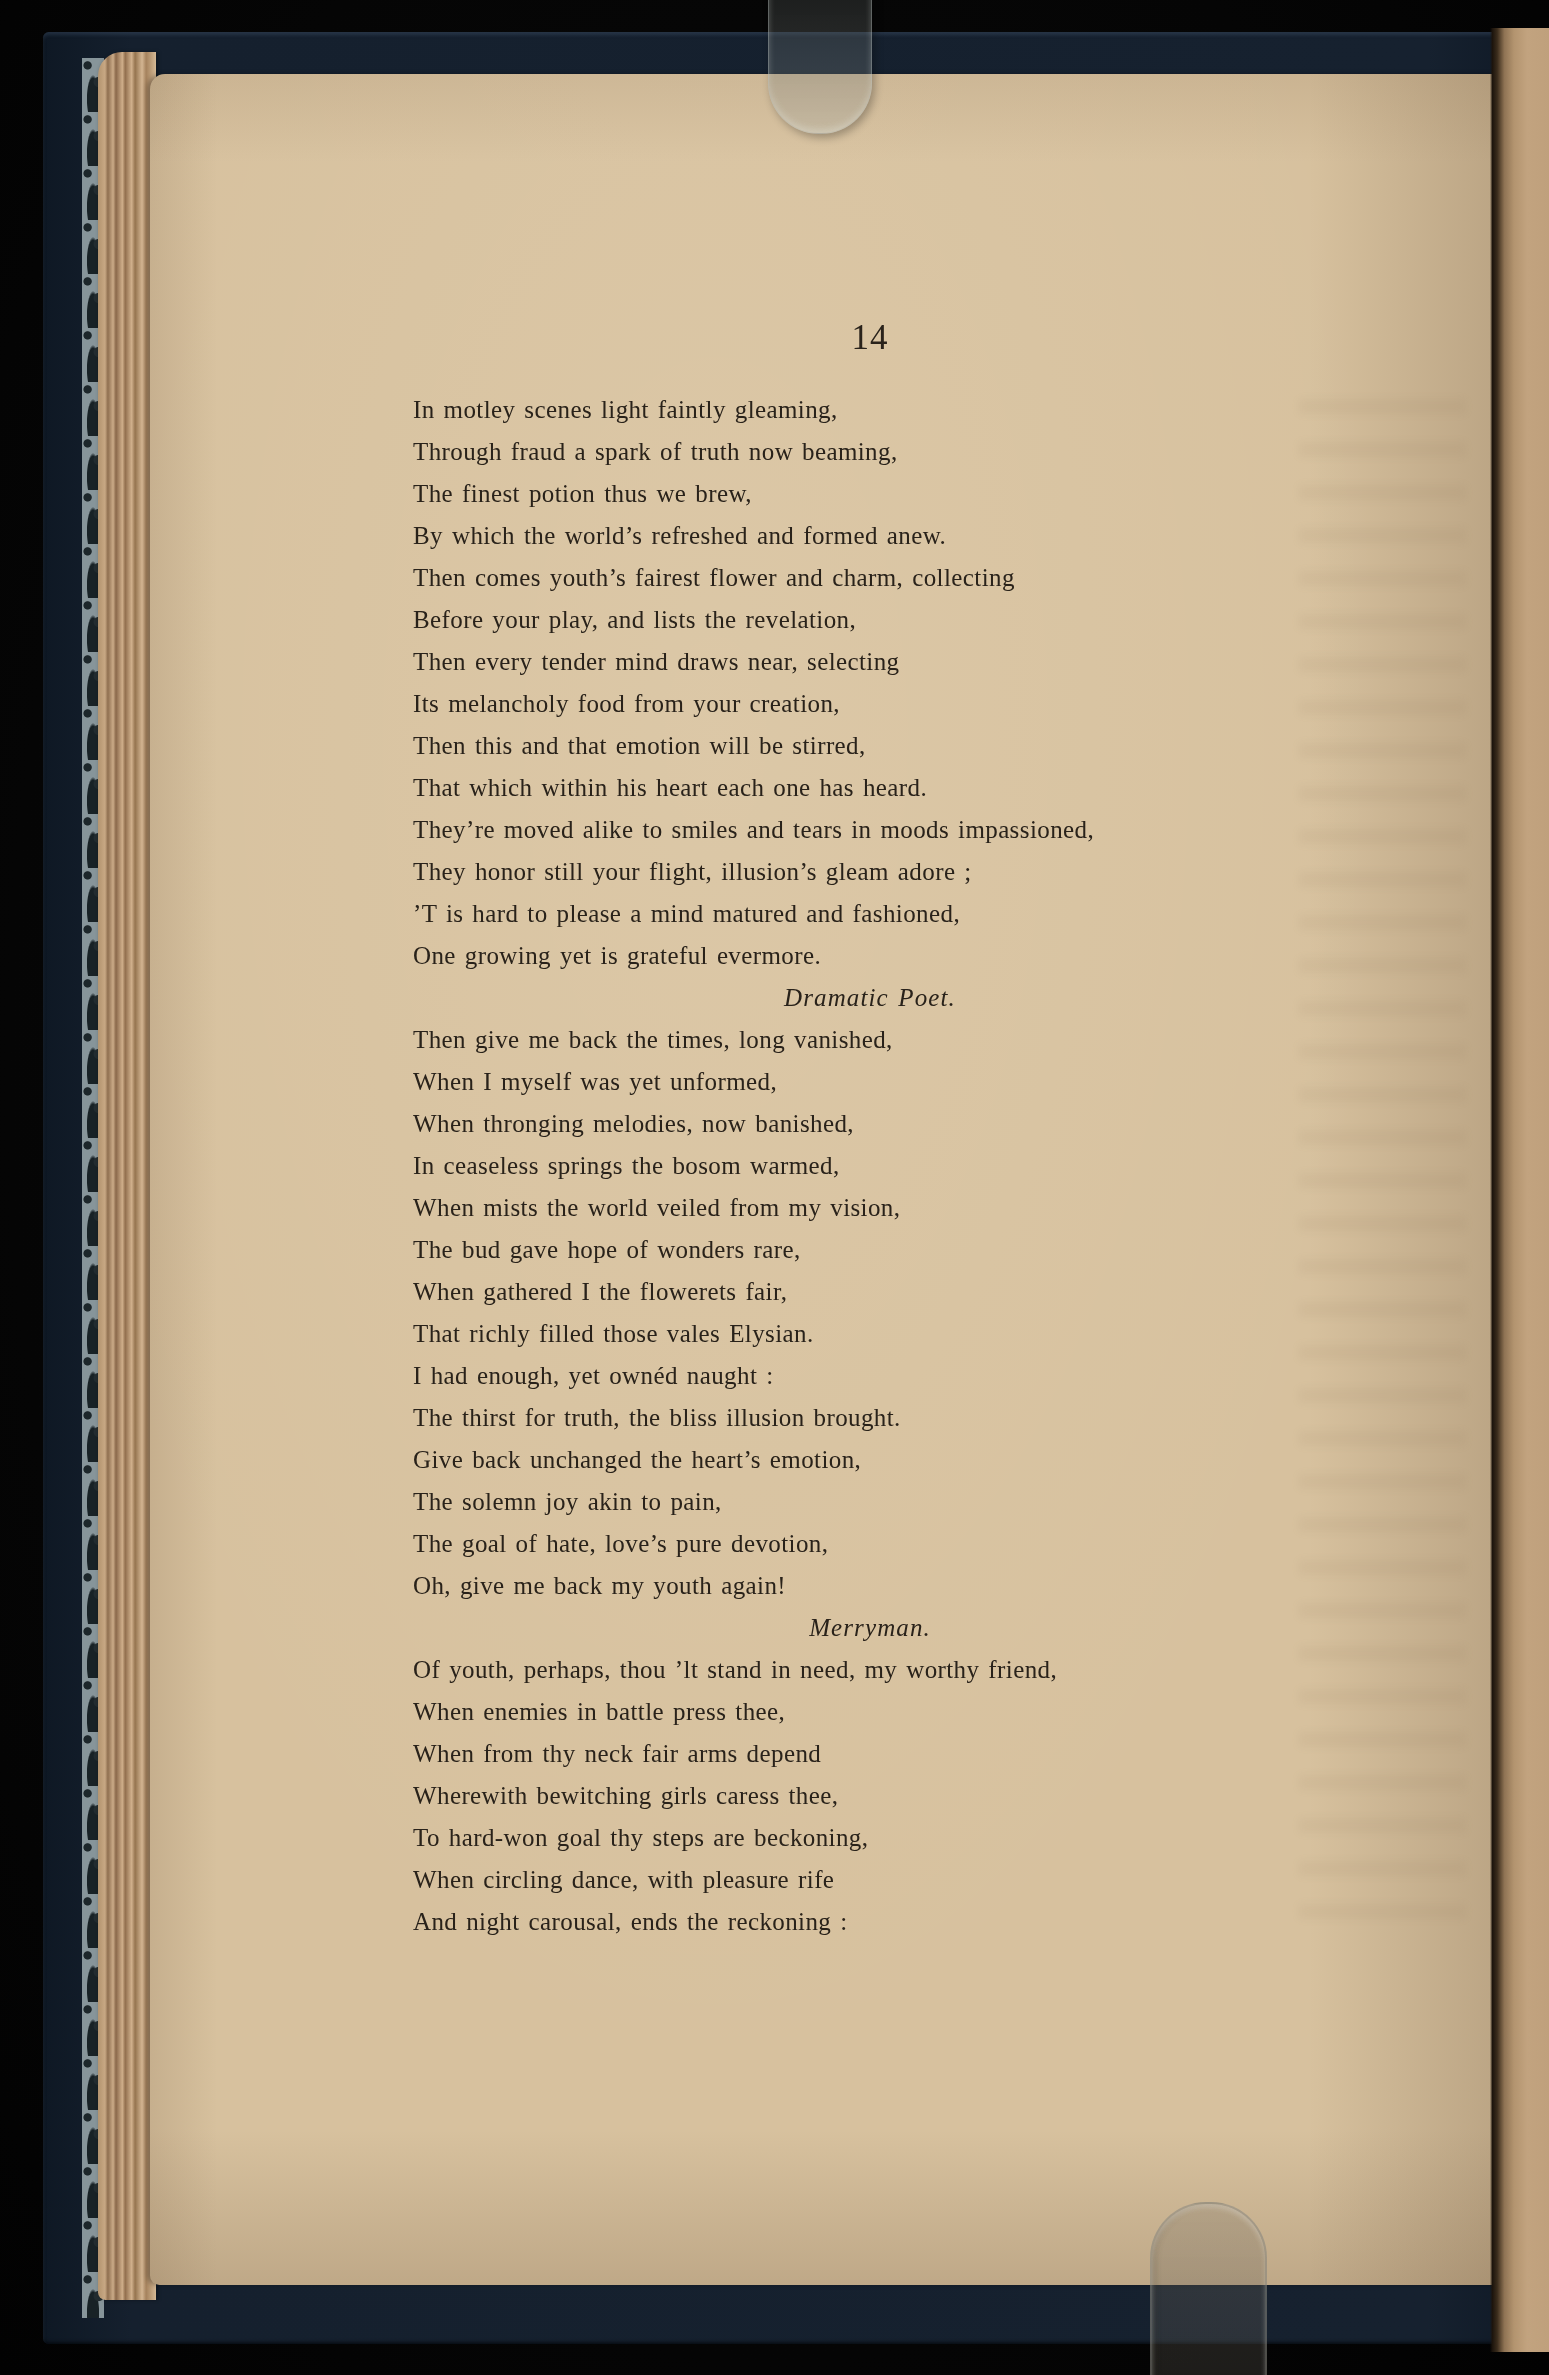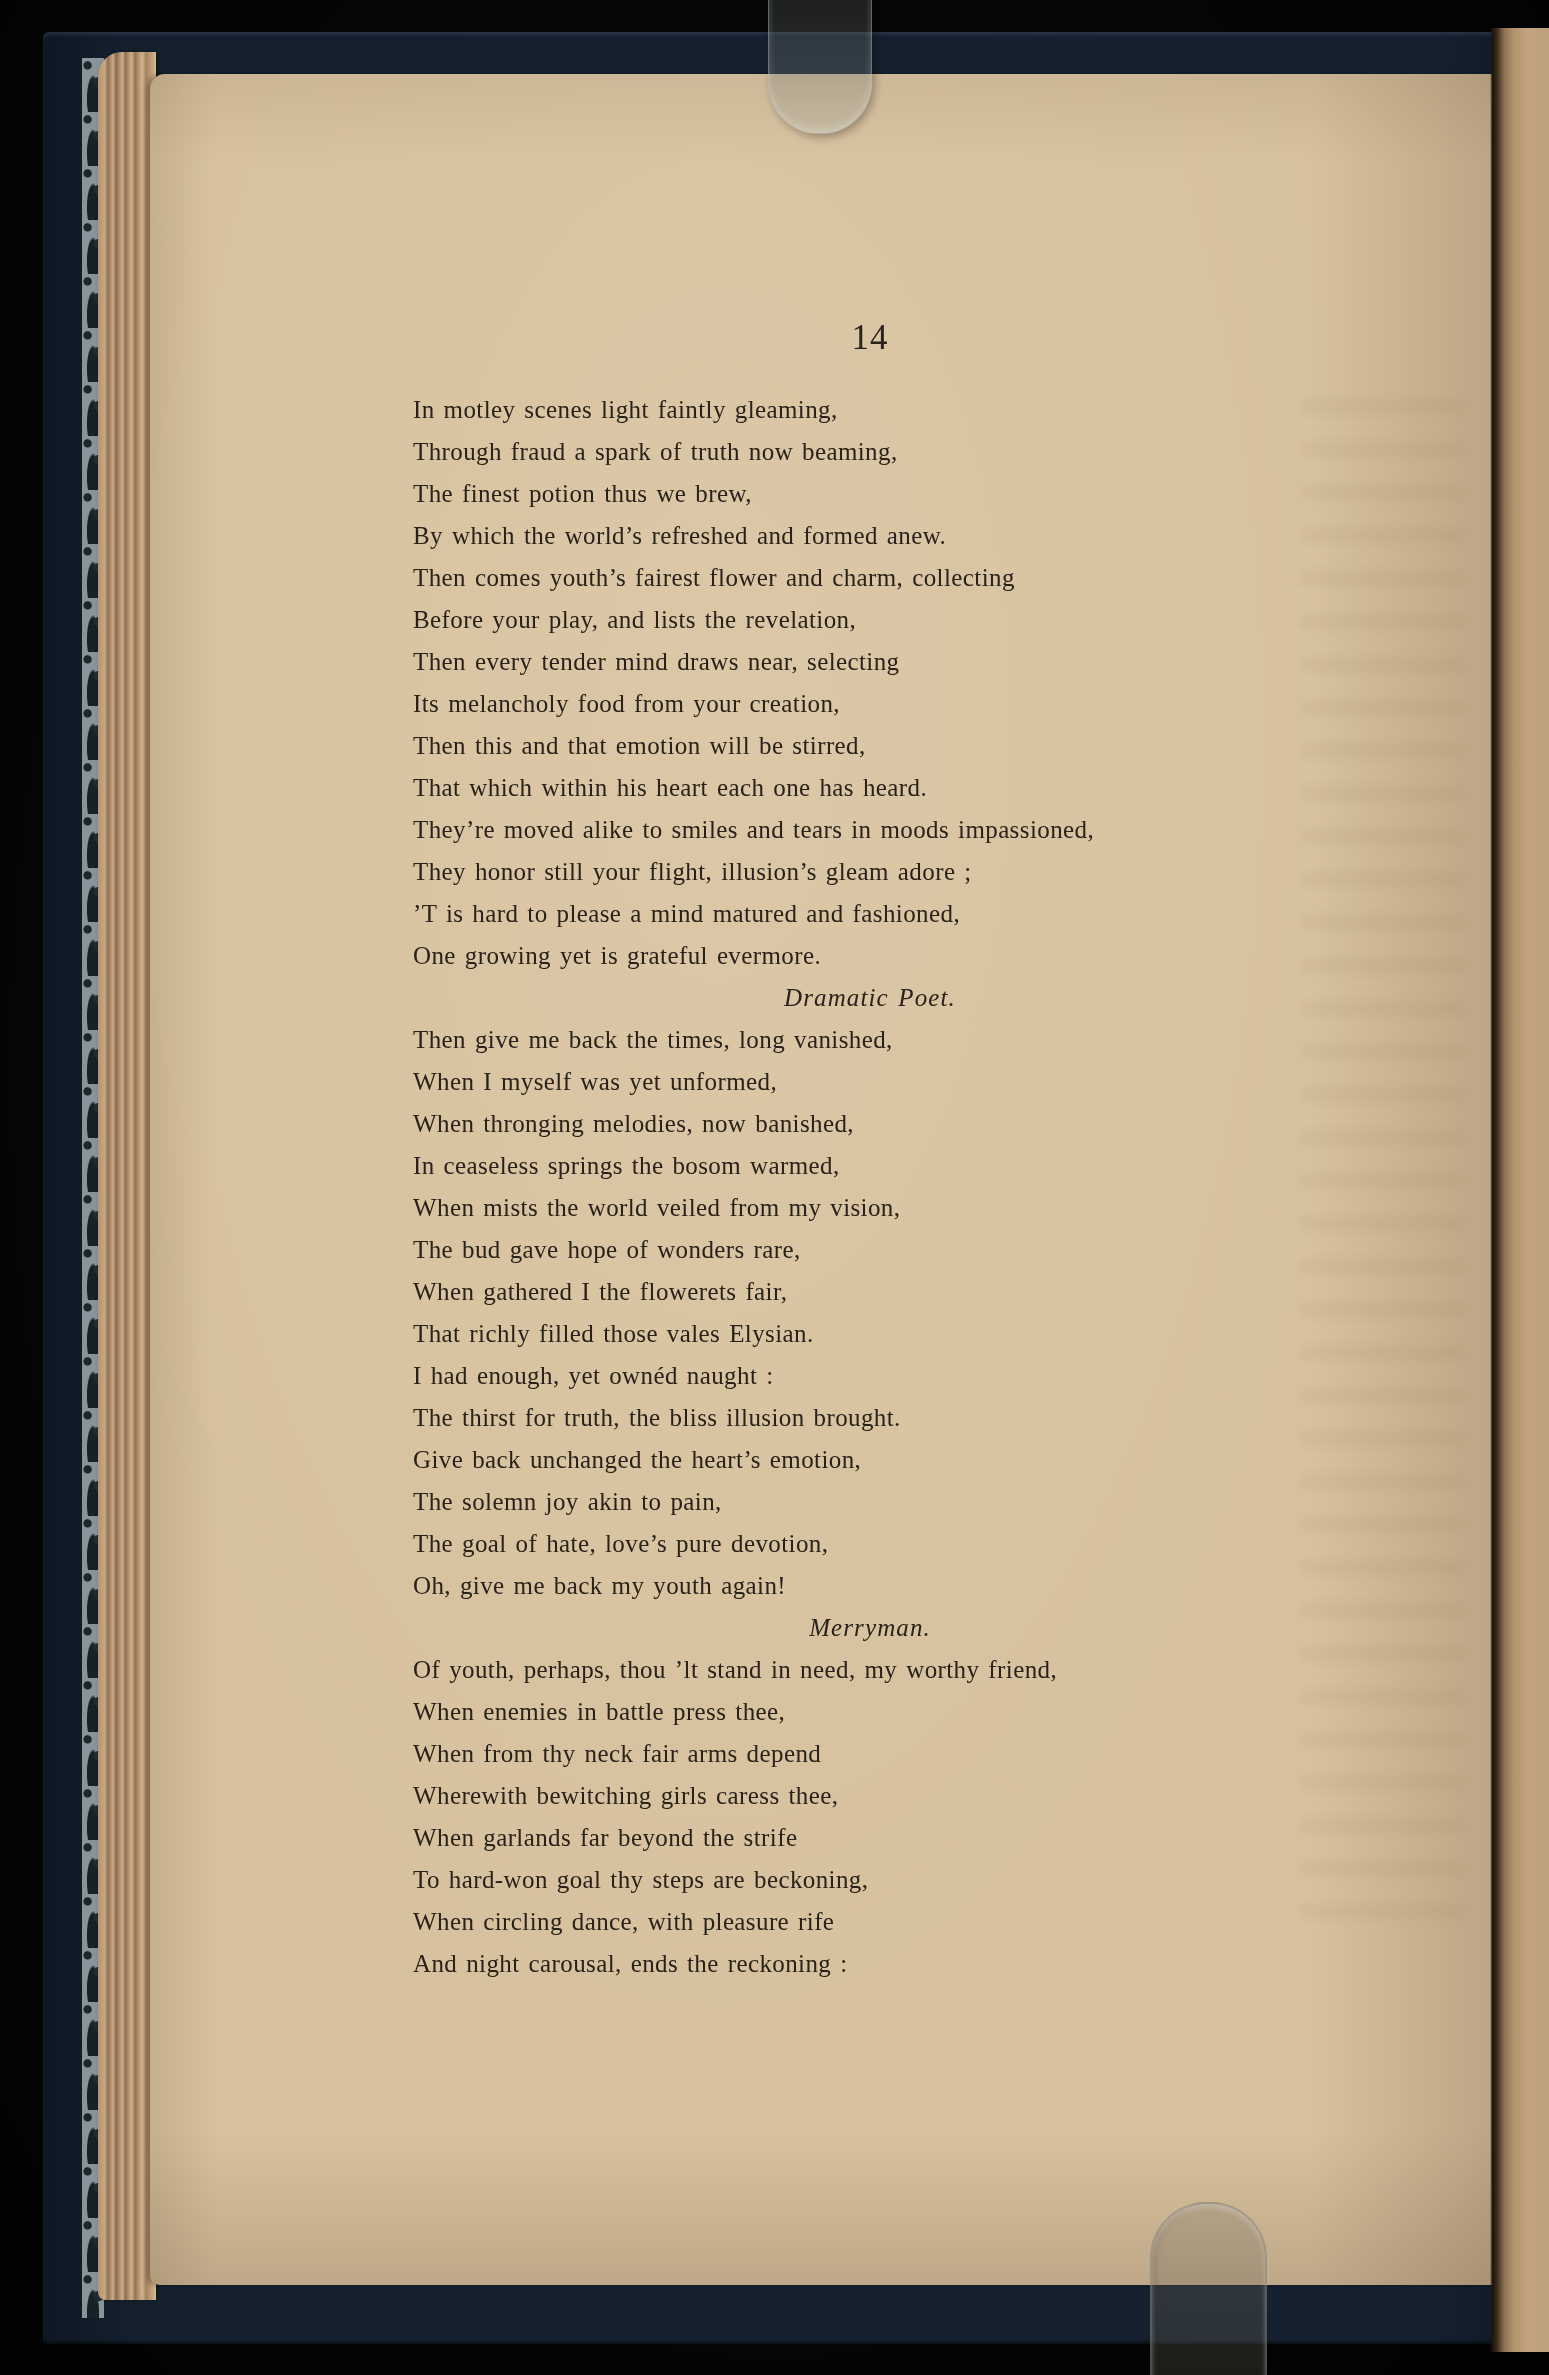--- a/index.html
+++ b/index.html
@@ -130,21 +130,20 @@
       <div class="line">The thirst for truth, the bliss illusion brought.</div>
       <div class="line">Give back unchanged the heart’s emotion,</div>
       <div class="line">The solemn joy akin to pain,</div>
       <div class="line">The goal of hate, love’s pure devotion,</div>
       <div class="line">Oh, give me back my youth again!</div>
       <div class="line speaker">Merryman.</div>
       <div class="line">Of youth, perhaps, thou ’lt stand in need, my worthy friend,</div>
       <div class="line">When enemies in battle press thee,</div>
       <div class="line">When from thy neck fair arms depend</div>
       <div class="line">Wherewith bewitching girls caress thee,</div>
-      <div class="line">When garlands far beyond the strife</div>
       <div class="line">To hard-won goal thy steps are beckoning,</div>
       <div class="line">When circling dance, with pleasure rife</div>
       <div class="line">And night carousal, ends the reckoning :</div>
     </div>
 
   <div class="facing-page"></div>
   <div class="clamp clamp-top"></div>
   <div class="clamp clamp-bottom"></div>
 </div>
 

